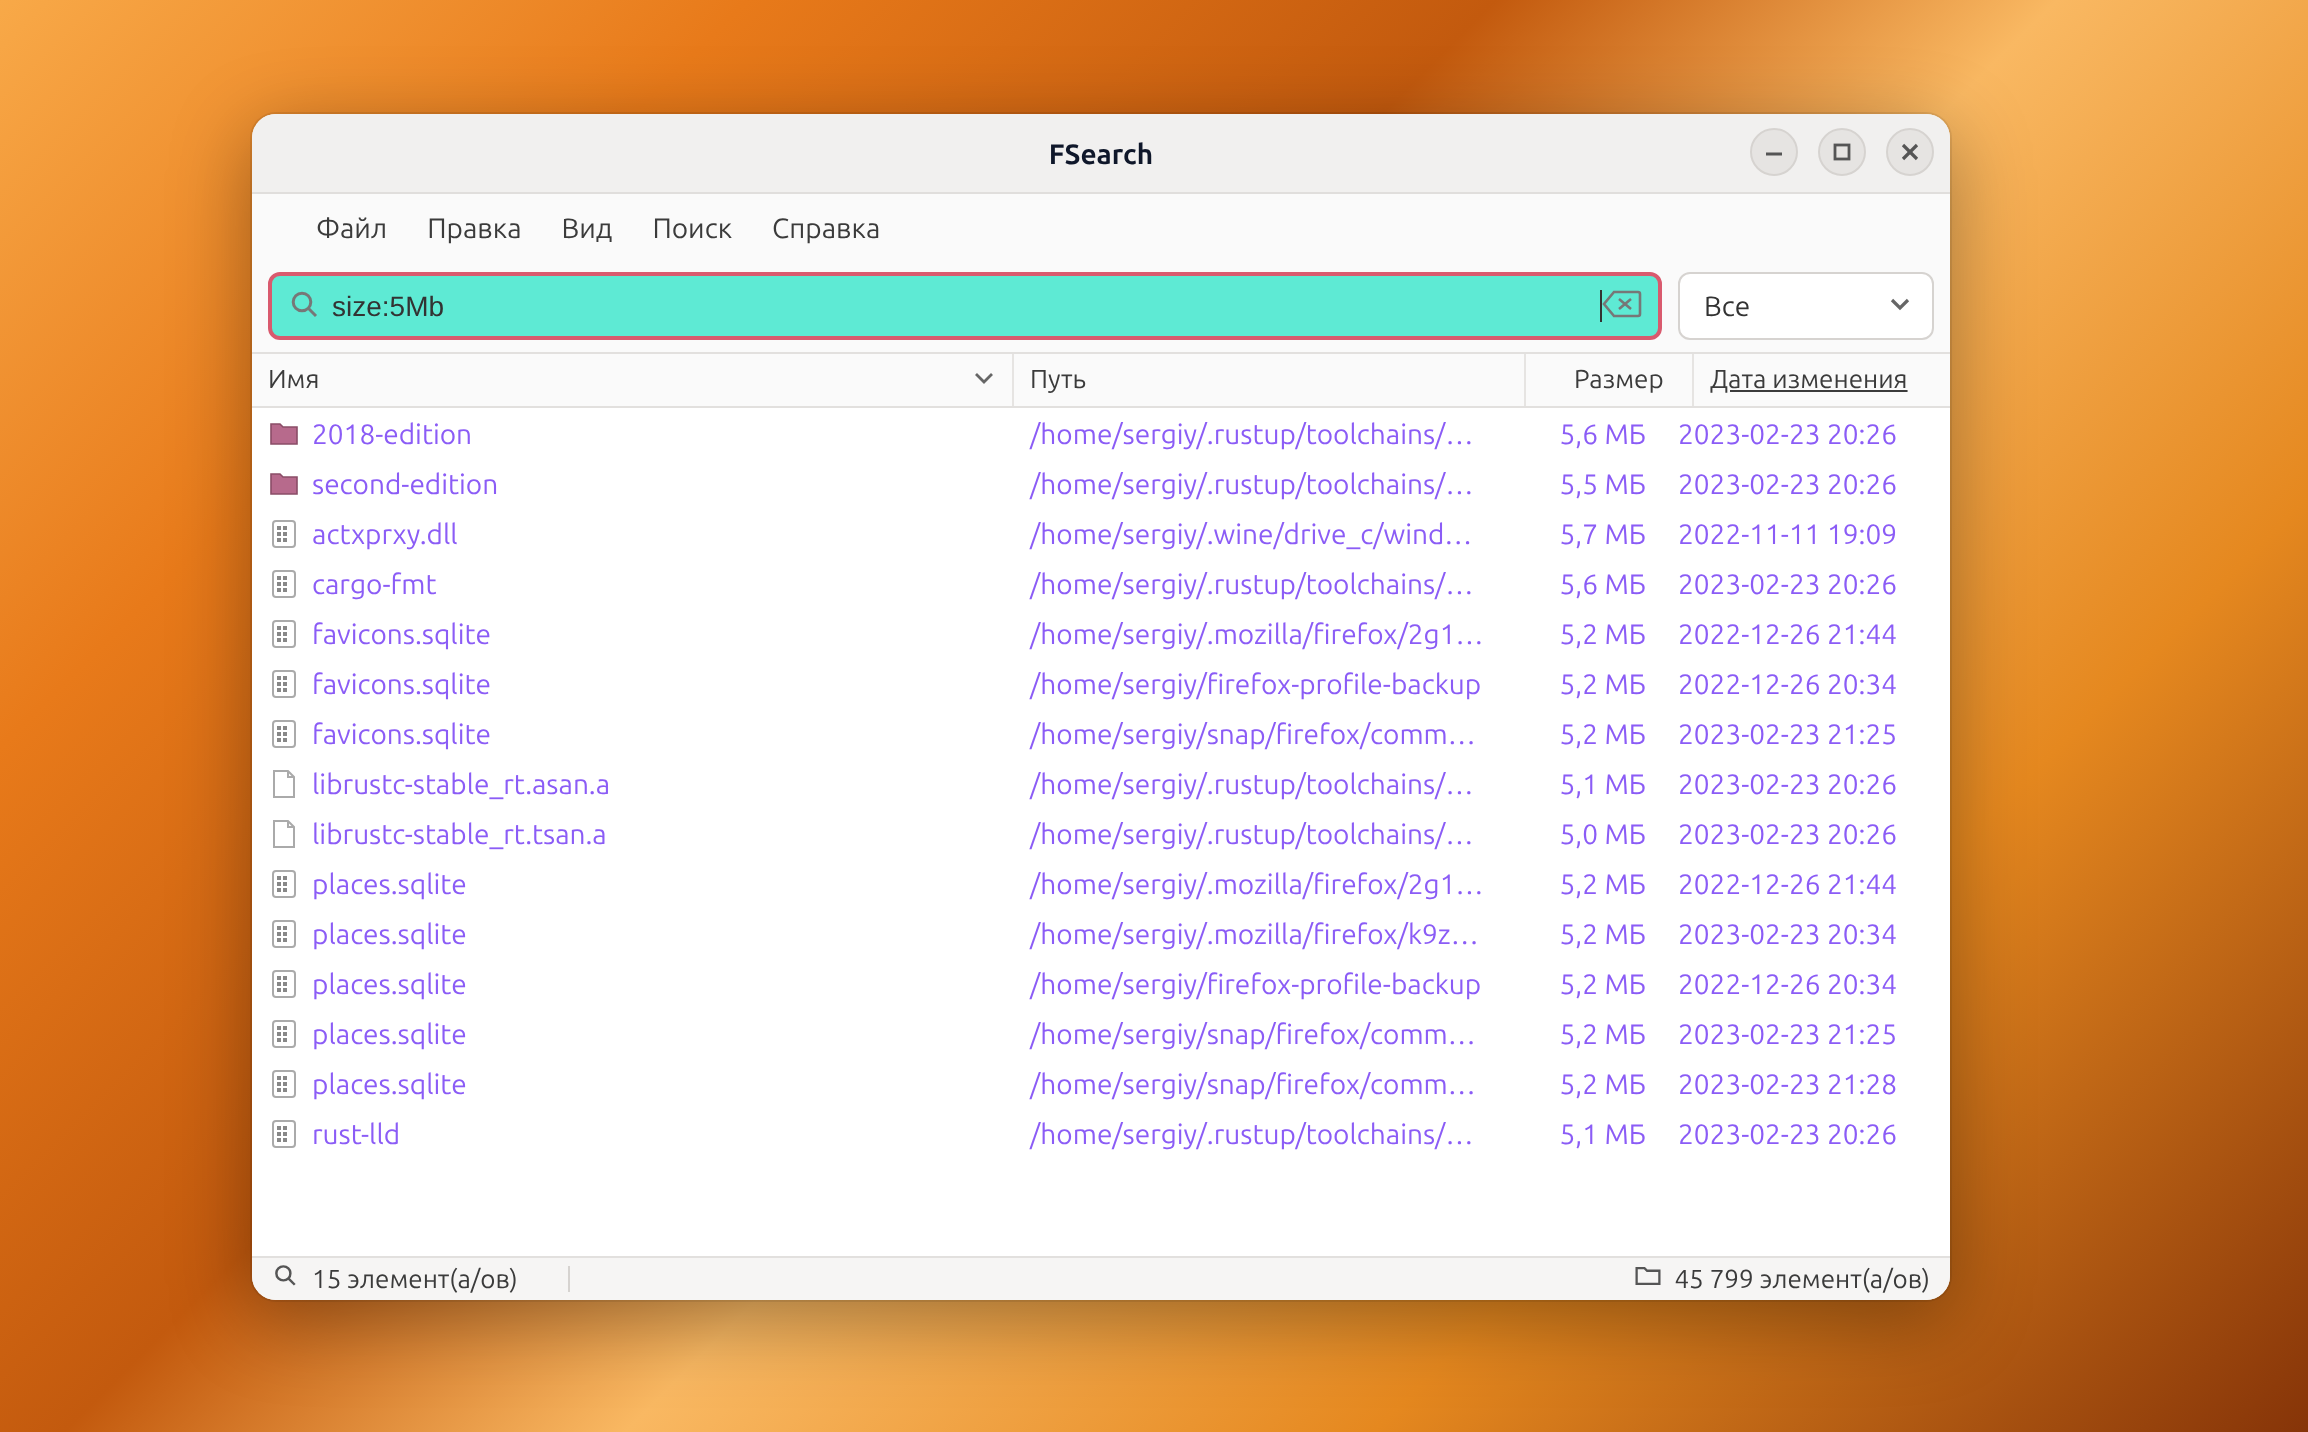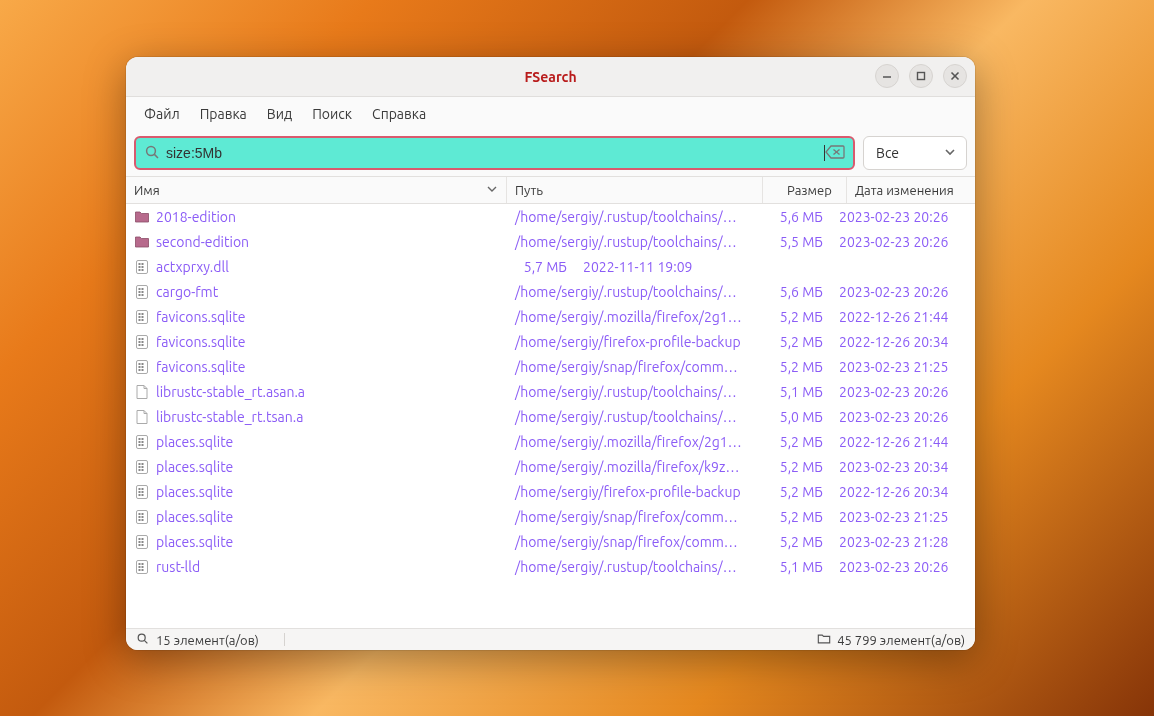--- a/index.html
+++ b/index.html
@@ -23,35 +23,35 @@
     overflow: hidden;
   }
   
   .titlebar {
     height: 40px;
     background: #f1f0ef;
     border-bottom: 1px solid #e0dedc;
     display: flex; align-items: center; justify-content: center;
     position: relative;
   }
-  .titlebar .title { font-weight: 600; color: #b91c1c; }
+  .titlebar .title { font-weight: 600; color: #0f172a; }
   .win-controls { position: absolute; right: 8px; top: 7px; display: flex; gap: 10px; }
   .winbtn {
     width: 24px; height: 24px; border-radius: 50%;
     background: #e6e4e2; border: 1px solid #d6d3d0;
     display: flex; align-items: center; justify-content: center;
     cursor: pointer;
   }
   .winbtn svg { width: 12px; height: 12px; }
   
   .menubar {
     height: 33px;
     background: #fafafa;
     display: flex; align-items: center; gap: 4px;
-    padding: 0 10px;
+    padding: 0 24px;
   }
   .menubar .mitem {
     padding: 4px 8px; border-radius: 4px;
     color: #3b3b3b; cursor: pointer;
   }
   
   .searchrow {
     display: flex; align-items: center; gap: 8px;
     padding: 6px 8px;
     background: #fafafa;
@@ -66,21 +66,21 @@
     background: #5eead4;
     position: relative;
   }
   .searchbox .sicon { flex: 0 0 16px; margin-right: 6px; color: #6a6a6a; }
   .searchbox input {
     flex: 1; border: none; outline: none; font-size: 14px; background: transparent;
     color: #333;
   }
   .searchbox .clearicon { flex: 0 0 20px; color: #6a6a6a; cursor: pointer; }
   .filtersel {
-    width: 104px; height: 34px;
+    width: 128px; height: 34px;
     border: 1px solid #d6d3d0; border-radius: 6px;
     background: #fff;
     display: flex; align-items: center; justify-content: space-between;
     padding: 0 10px 0 12px; cursor: pointer;
   }
   .filtersel .chev { color: #777; }
   
   .colheaders {
     display: flex; height: 28px;
     border-top: 1px solid #e2e0de;
@@ -89,21 +89,21 @@
     font-size: 13px; color: #3b3b3b;
   }
   .colheaders .hcol {
     display: flex; align-items: center; padding: 0 8px;
     border-right: 1px solid #e6e4e2;
     cursor: pointer;
   }
   .hcol.name { width: 381px; justify-content: space-between; }
   .hcol.path { width: 256px; }
   .hcol.size { width: 68px; margin-left: 16px; }
-  .hcol.date { flex: 1; border-right: none; }
+  .hcol.date { flex: 1; border-right: none; text-decoration: underline; }
   .sortchev { color: #777; }
   
   .listarea { flex: 1; background: #fff; overflow: hidden; }
   .row {
     display: flex; height: 25px; align-items: center;
     font-size: 14px; color: #8b5cf6;
   }
   .cell { padding: 0 8px; white-space: nowrap; overflow: hidden; text-overflow: ellipsis; }
   .cell.name { width: 381px; display: flex; align-items: center; gap: 6px; overflow: hidden; }
   .cell.path { width: 256px; }
@@ -244,20 +244,21 @@
               <rect x="4.5" y="4" width="2" height="2" fill="#888"></rect>
               <rect x="7.5" y="4" width="2" height="2" fill="#888"></rect>
               <rect x="4.5" y="7" width="2" height="2" fill="#888"></rect>
               <rect x="7.5" y="7" width="2" height="2" fill="#888"></rect>
               <rect x="4.5" y="10" width="2" height="2" fill="#888"></rect>
               <rect x="7.5" y="10" width="2" height="2" fill="#888"></rect>
             </svg>
           </span>
           <span>actxprxy.dll</span>
         </div>
+        <div class="cell path">/home/sergiy/.wine/drive_c/wind…</div>
         <div class="cell size">5,7 МБ</div>
         <div class="cell date">2022-11-11 19:09</div>
       </div>
       <div class="row">
         <div class="cell name">
           <span class="ficon">
             <svg viewBox="0 0 16 16" width="16" height="16">
               <rect x="2.5" y="1.5" width="11" height="13" rx="1.5" fill="#fff" stroke="#aaa"></rect>
               <rect x="4.5" y="4" width="2" height="2" fill="#888"></rect>
               <rect x="7.5" y="4" width="2" height="2" fill="#888"></rect>

